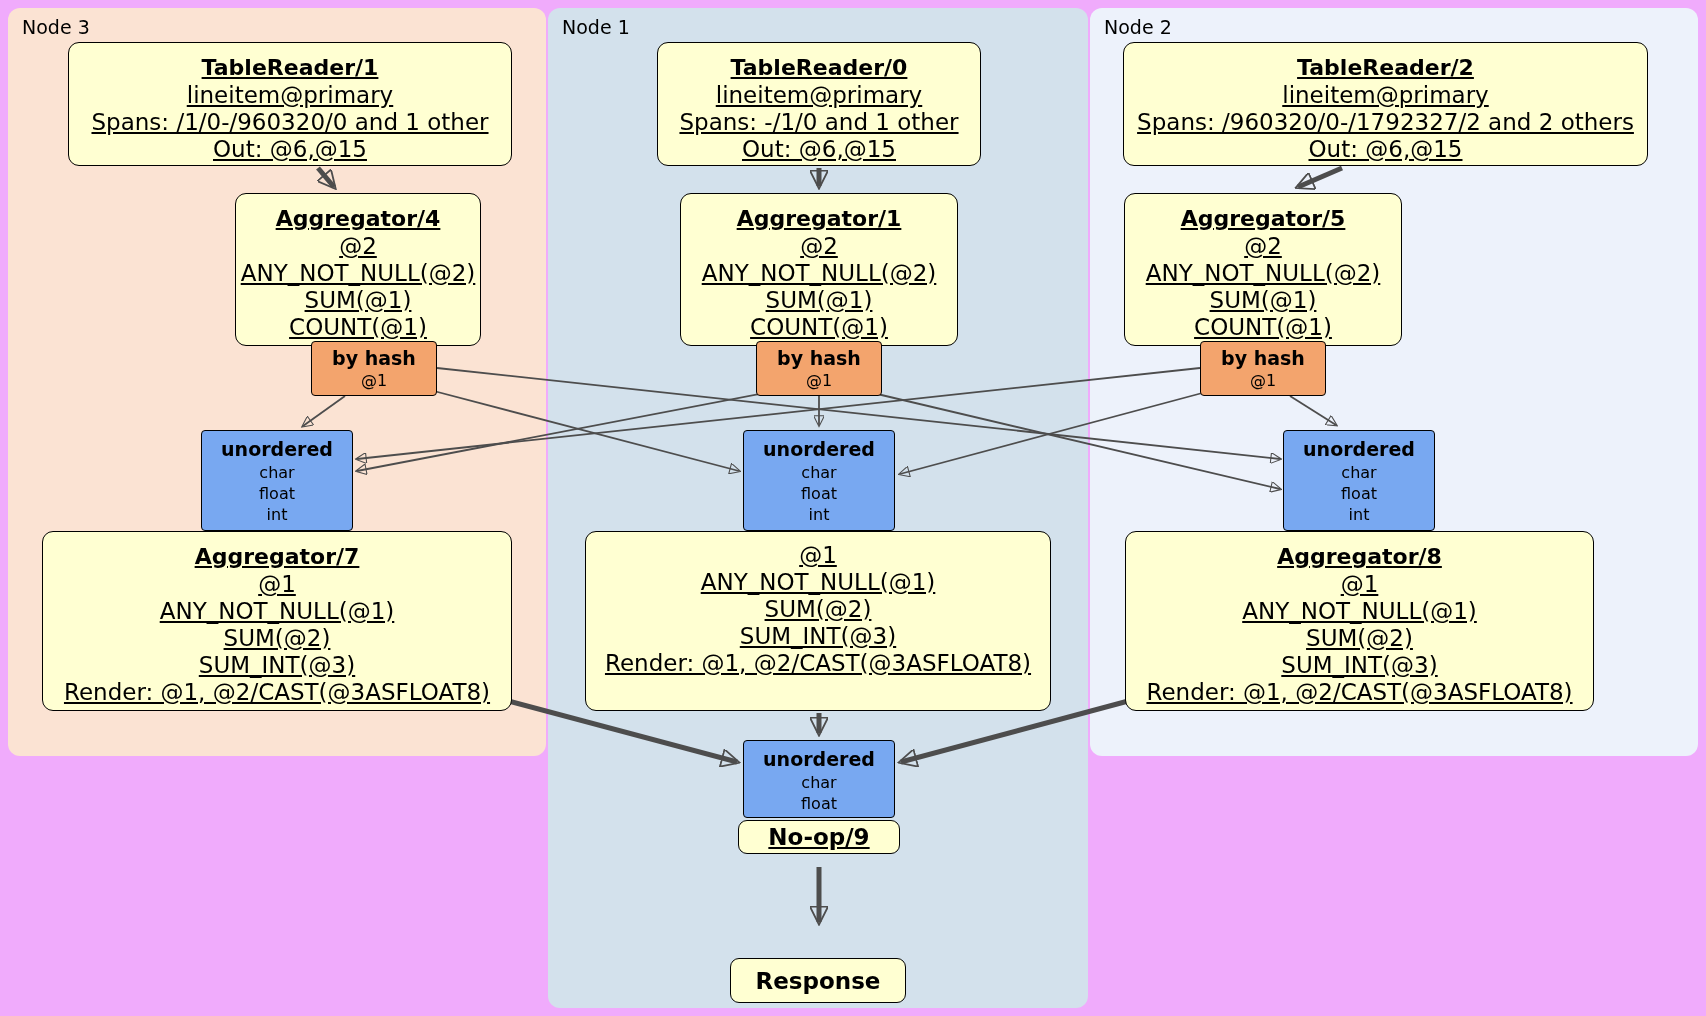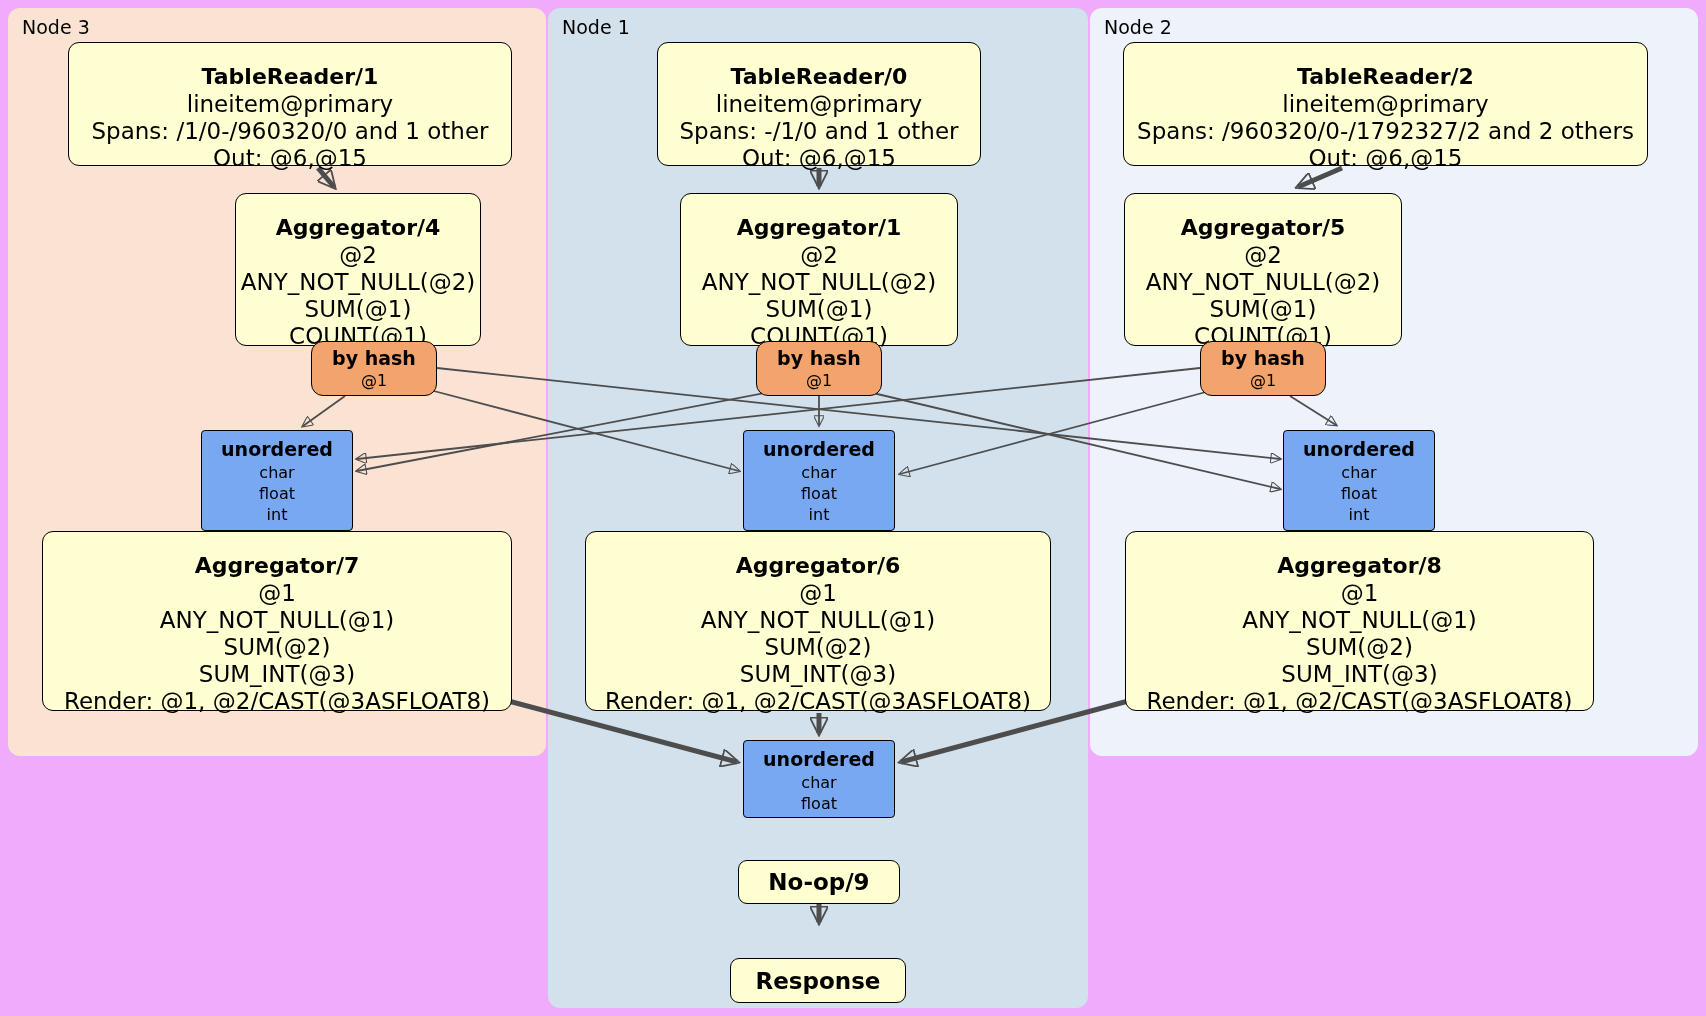--- a/index.html
+++ b/index.html
@@ -15,27 +15,28 @@
   .band{position:absolute;border-radius:12px;}
   .band-label{position:absolute;top:7px;left:14px;font-size:19px;line-height:24px;}
   .edges{position:absolute;left:0;top:0;z-index:2;}
   .edges path{fill:none;stroke:var(--edge-color);}
   .edges .thick path{stroke-width:5px;}
   .edges .thin path{stroke-width:1.8px;}
   .ah{fill:var(--edge-color);}
   .pbox{
     position:absolute;box-sizing:border-box;z-index:3;text-align:center;
     background:var(--processor-fill);border:1.7px solid #000;border-radius:11px;
-    padding-top:19px;
+    padding-top:10px;
+    text-decoration:underline;
   }
   .ptitle{font-weight:bold;font-size:22px;line-height:29px;white-space:nowrap;}
   .pline{font-size:23px;line-height:27px;white-space:nowrap;}
   .router{
     position:absolute;box-sizing:border-box;z-index:4;text-align:center;
-    background:var(--router-fill);border:1.7px solid #000;border-radius:12px;padding-top:4px;
+    background:var(--router-fill);border:1.7px solid #000;border-radius:4px;padding-top:4px;
   }
   .rtitle{font-weight:bold;font-size:19px;line-height:25px;}
   .rsub{font-size:16px;line-height:19px;}
   .sync{
     position:absolute;box-sizing:border-box;z-index:4;text-align:center;
     background:var(--sync-fill);border:1.7px solid #000;border-radius:4px;padding-top:5px;
   }
   .stitle{font-weight:bold;font-size:19px;line-height:26px;}
   .sline{font-size:16px;line-height:21px;}
   .mini{
@@ -139,21 +140,20 @@
     <div class="rtitle">by hash</div>
     <div class="rsub">@1</div>
   </div>
   <div class="sync" style="left:743px;top:430px;width:152px;height:101px;">
     <div class="stitle">unordered</div>
     <div class="sline">char</div>
     <div class="sline">float</div>
     <div class="sline">int</div>
   </div>
   <div class="pbox" style="left:585px;top:531px;width:466px;height:180px;">
-    <div class="ptitle">Aggregator/6</div>
     <div class="pline">@1</div>
     <div class="pline">ANY_NOT_NULL(@1)</div>
     <div class="pline">SUM(@2)</div>
     <div class="pline">SUM_INT(@3)</div>
     <div class="pline">Render: @1, @2/CAST(@3ASFLOAT8)</div>
   </div>
 
   <div class="pbox" style="left:1123px;top:42px;width:525px;height:124px;">
     <div class="ptitle">TableReader/2</div>
     <div class="pline">lineitem@primary</div>
@@ -184,20 +184,20 @@
     <div class="pline">SUM(@2)</div>
     <div class="pline">SUM_INT(@3)</div>
     <div class="pline">Render: @1, @2/CAST(@3ASFLOAT8)</div>
   </div>
 
   <div class="sync" style="left:743px;top:740px;width:152px;height:78px;">
     <div class="stitle">unordered</div>
     <div class="sline">char</div>
     <div class="sline">float</div>
   </div>
-  <div class="mini" style="left:738px;top:860px;width:162px;height:44px;">
+  <div class="mini" style="left:738px;top:820px;width:162px;height:34px;text-decoration:underline;">
     <span>No-op/9</span>
   </div>
   <div class="mini" style="left:730px;top:930px;width:176px;height:45px;margin-top:28px;">
     <span>Response</span>
   </div>
 
 </div>
 
 </body></html>

